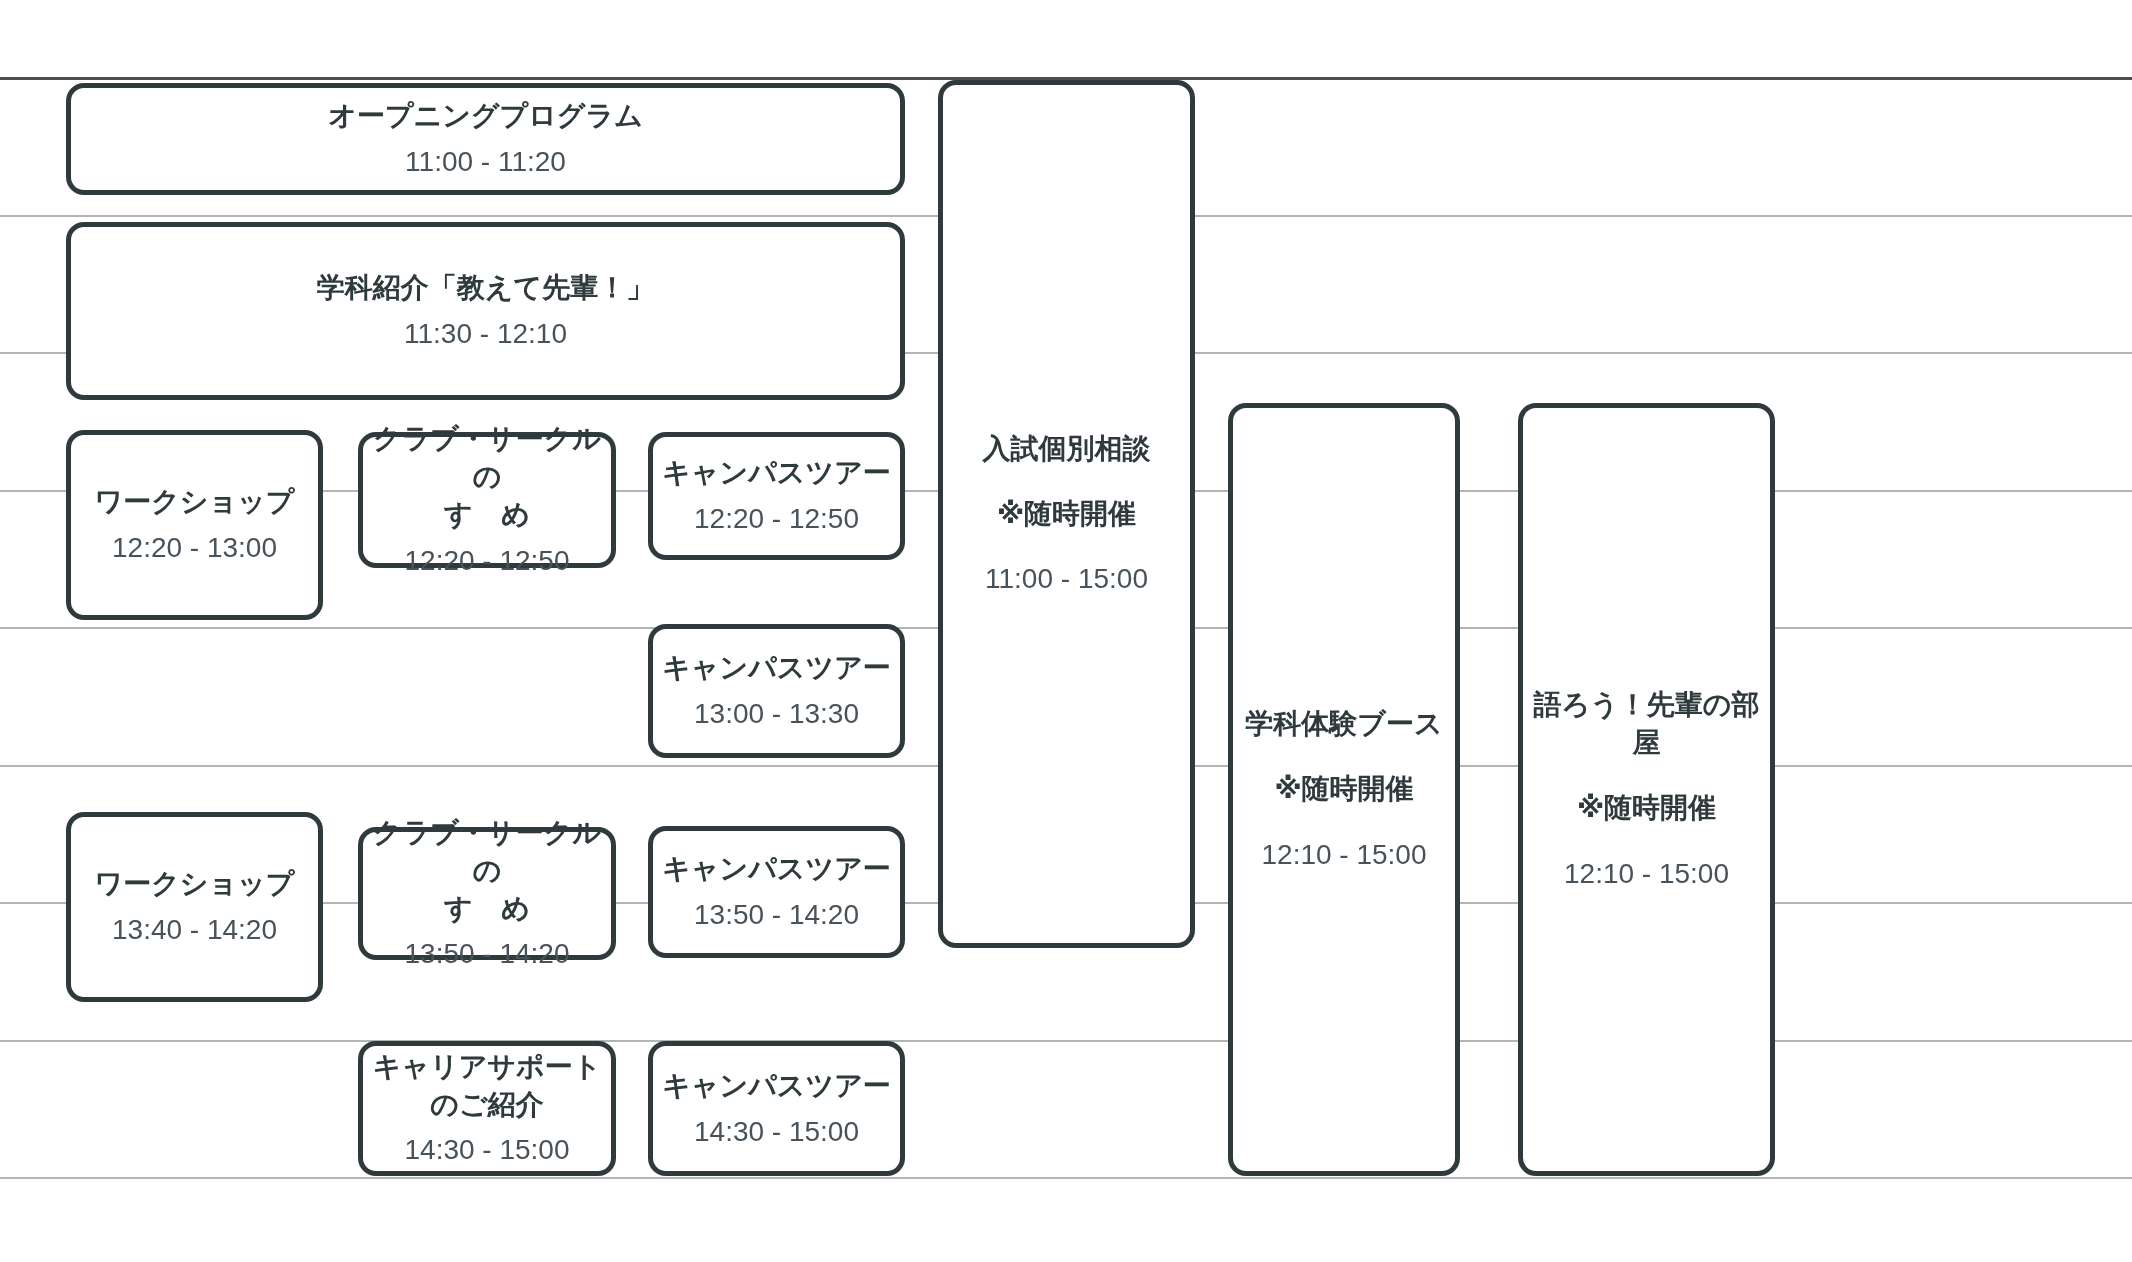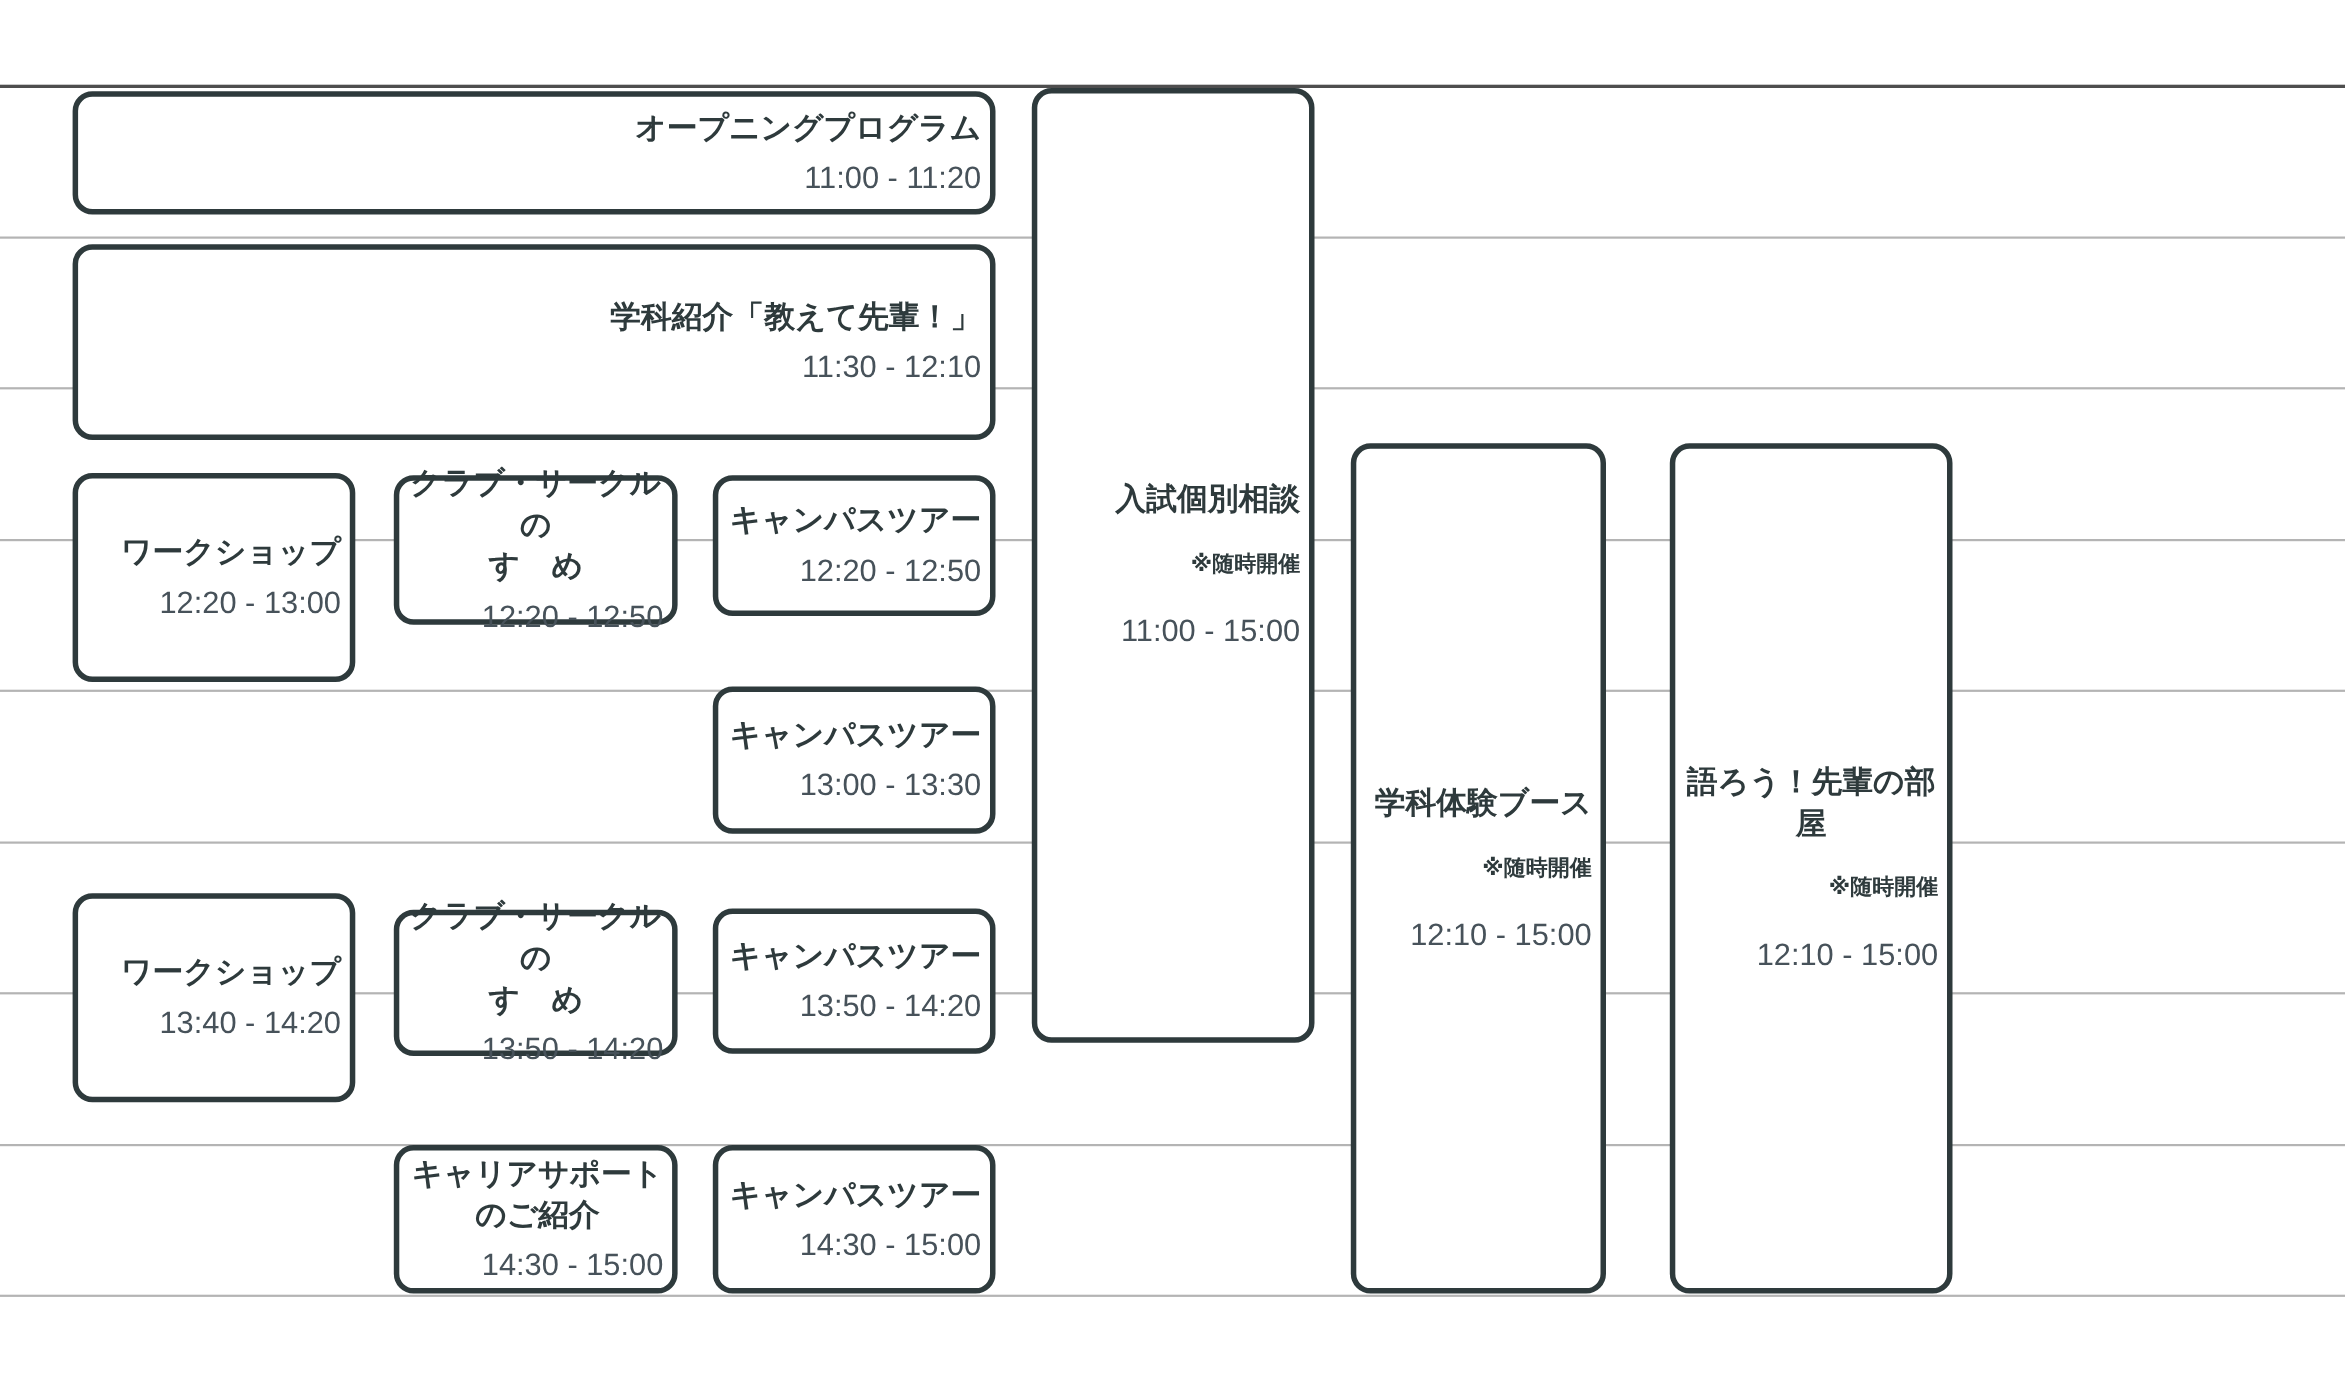--- a/index.html
+++ b/index.html
@@ -27,35 +27,35 @@
     background: var(--gridline-first, #4e4e4e);
   }
   .event {
     position: absolute;
     box-sizing: border-box;
     background: var(--box-bg, #ffffff);
     border: 5px solid var(--box-border, #2e3a3c);
     border-radius: 18px;
     display: flex;
     flex-direction: column;
-    align-items: flex-end;
+    align-items: center;
     justify-content: center;
     text-align: center;
     padding: 6px 8px;
   }
   .event .title {
     font-weight: bold;
     font-size: 28px;
     line-height: 1.35;
     color: var(--title-color, #2e3a3c);
     white-space: pre-line;
   }
   .event .note {
     font-weight: bold;
-    font-size: 20px;
+    font-size: 28px;
     line-height: 1.35;
     margin-top: 27px;
     color: var(--title-color, #2e3a3c);
   }
   .event .time {
     font-size: 28px;
     line-height: 1.35;
     font-weight: normal;
     margin-top: 8px;
     color: var(--time-color, #47525a);

